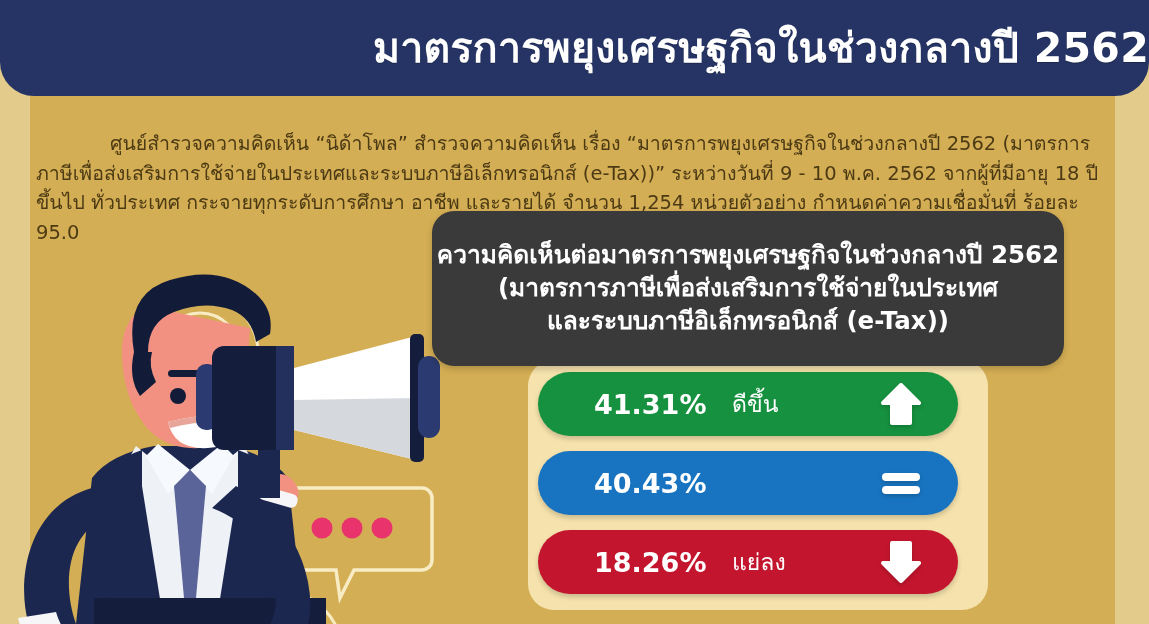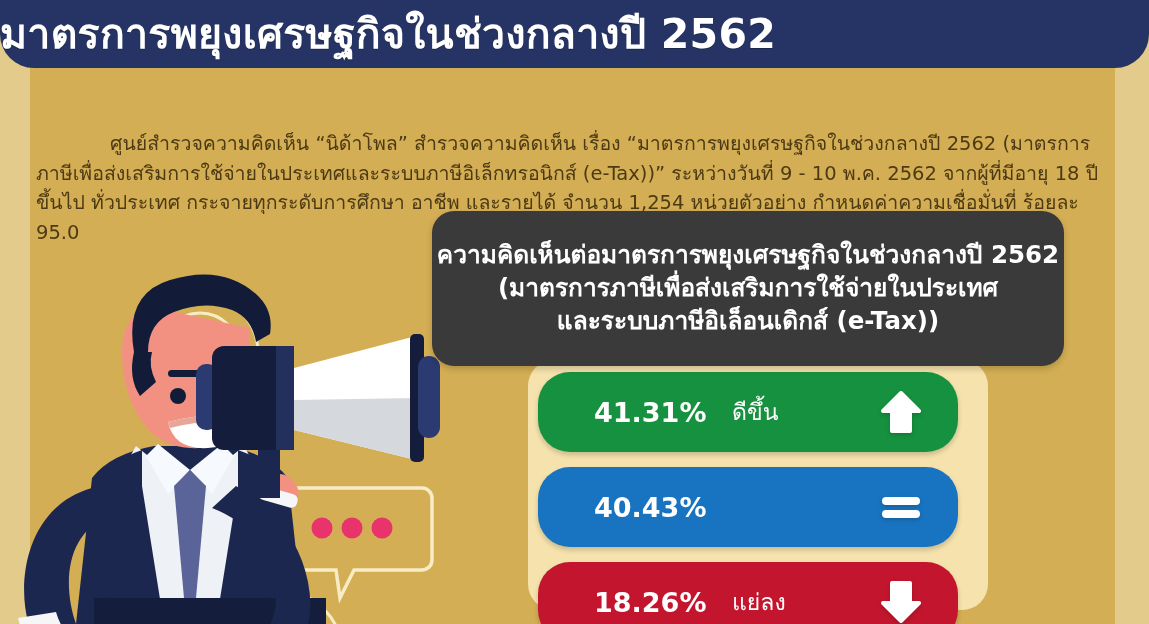--- a/index.html
+++ b/index.html
@@ -15,24 +15,24 @@
   }
   
   .edge-strip{
     position:absolute;top:0;bottom:0;width:30px;background:#e3cb8c;
   }
   .edge-strip.left{left:0;}
   .edge-strip.right{right:0;width:34px;}
 
   
   #title-bar{
-    position:absolute;left:0;top:0;width:1149px;height:68px;
+    position:absolute;left:0;top:0;width:1149px;height:96px;
     background:#253464;
     border-bottom-left-radius:34px;border-bottom-right-radius:34px;
-    display:flex;align-items:center;justify-content:flex-start;
+    display:flex;align-items:center;justify-content:flex-end;
     z-index:30;
   }
   #title-text{
     color:#ffffff;font-size:41px;font-weight:bold;letter-spacing:.3px;
     white-space:nowrap;line-height:1;
     text-shadow:0 1px 0 rgba(0,0,0,.25);
   }
 
   
   #intro{
@@ -59,21 +59,21 @@
 
   
   #results-panel{
     position:absolute;left:528px;top:360px;width:460px;height:250px;
     background:#f5e2ac;border-radius:26px;z-index:22;
   }
   #results-list{
     position:absolute;left:538px;top:372px;width:420px;z-index:24;
   }
   .result-bar{
-    position:relative;height:80px;border-radius:32px;margin-bottom:15px;
+    position:relative;height:64px;border-radius:32px;margin-bottom:15px;
     display:flex;align-items:center;
     box-shadow:0 3px 5px rgba(0,0,0,.18);
   }
   .result-bar:last-child{margin-bottom:1px;}
   .result-pct{
     color:#ffffff;font-size:27px;font-weight:bold;
     position:absolute;left:56px;white-space:nowrap;
   }
   .result-label{
     color:#ffffff;font-size:23px;font-weight:normal;
@@ -180,21 +180,21 @@
     <div id="title-text">มาตรการพยุงเศรษฐกิจในช่วงกลางปี 2562</div>
   </div>
 
   <div id="intro">
     <p>ศูนย์สำรวจความคิดเห็น “นิด้าโพล” สำรวจความคิดเห็น เรื่อง “มาตรการพยุงเศรษฐกิจในช่วงกลางปี 2562 (มาตรการภาษีเพื่อส่งเสริมการใช้จ่ายในประเทศและระบบภาษีอิเล็กทรอนิกส์ (e-Tax))” ระหว่างวันที่ 9 - 10 พ.ค. 2562 จากผู้ที่มีอายุ 18 ปีขึ้นไป ทั่วประเทศ กระจายทุกระดับการศึกษา อาชีพ และรายได้ จำนวน 1,254 หน่วยตัวอย่าง กำหนดค่าความเชื่อมั่นที่ ร้อยละ 95.0</p>
   </div>
 
   <div id="question-box">
     <div class="q-line">ความคิดเห็นต่อมาตรการพยุงเศรษฐกิจในช่วงกลางปี 2562</div>
     <div class="q-line">(มาตรการภาษีเพื่อส่งเสริมการใช้จ่ายในประเทศ</div>
-    <div class="q-line">และระบบภาษีอิเล็อนเดิกส์ (e-Tax))</div>
+    <div class="q-line">และระบบภาษีอิเล็กทรอนิกส์ (e-Tax))</div>
   </div>
 
   <div id="results-panel"></div>
 
   <div id="results-list">
 
     <div class="result-bar" style="background:#16913f">
       <span class="result-pct">41.31%</span>
       <span class="result-label">ดีขึ้น</span>
       <span class="result-icon">

